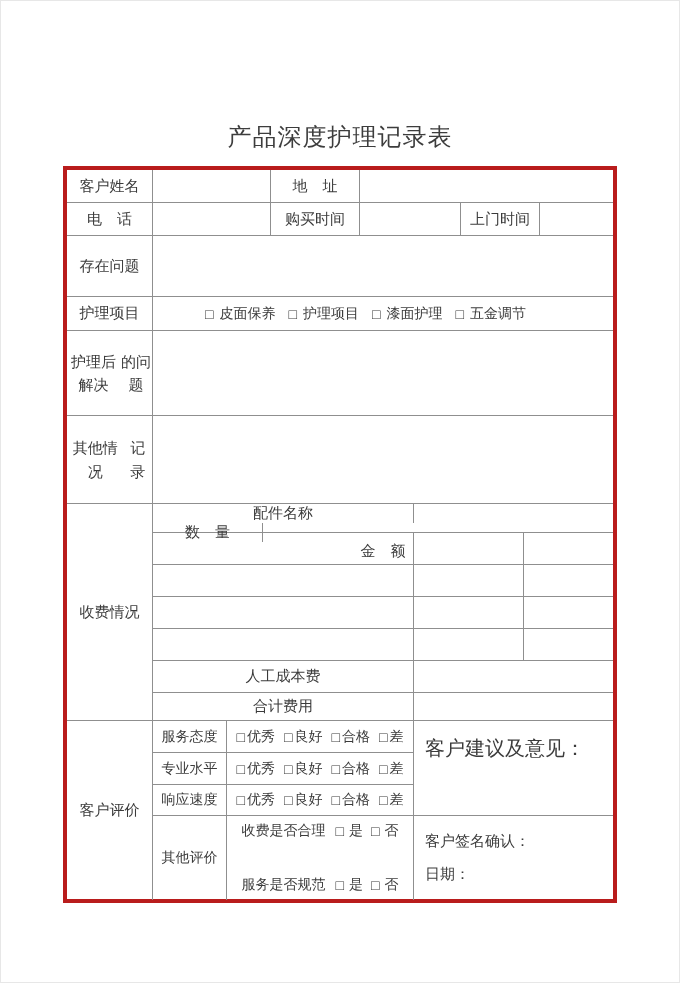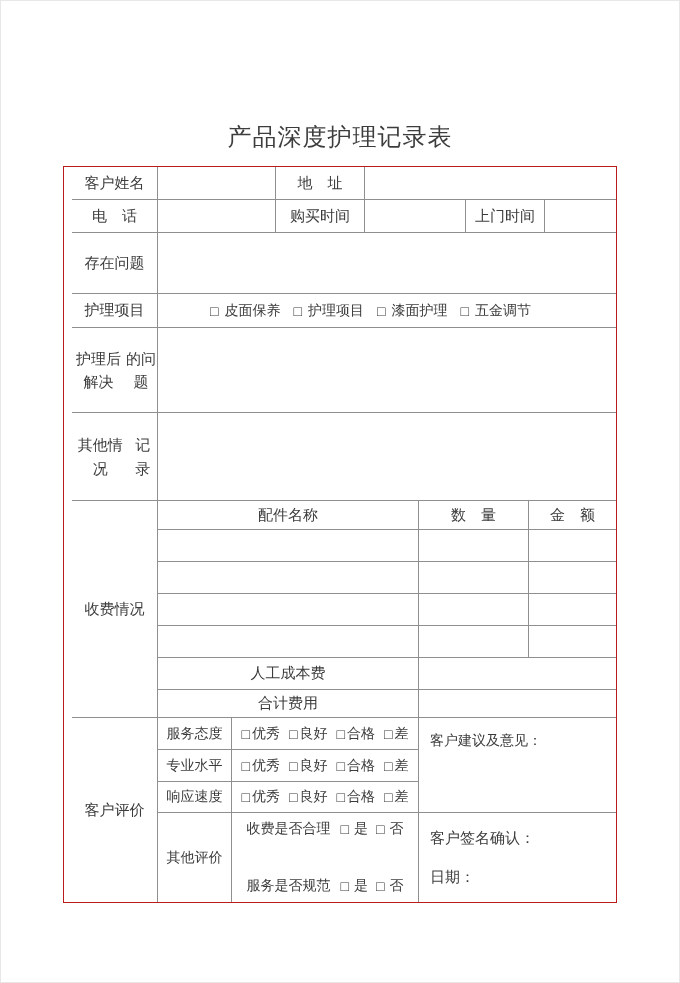--- a/index.html
+++ b/index.html
@@ -19,43 +19,42 @@
     text-align: center;
     font-size: 24px;
     font-weight: 400;
     letter-spacing: 1px;
     color: #3d3d3d;
   }
   .form {
     width: 554px;
     height: 737px;
     margin: 13px auto 0;
-    border: 1px solid #b91c1c;
+    border: 4px solid #b91c1c;
     display: flex;
     flex-direction: column;
-    padding-left: 8px;
   }
   .row { display: flex; border-bottom: 1px solid #8f8f8f; flex-shrink: 0; }
   .row.last { border-bottom: none; flex: 1; }
   .cell {
     border-right: 1px solid #8f8f8f;
     display: flex;
     align-items: center;
     justify-content: center;
     text-align: center;
   }
   .cell.no-br { border-right: none; }
   .fill { flex: 1; }
   .lbl { font-size: 15px; }
   .sub { font-size: 14px; }
   .two-line { flex-direction: row; line-height: 1.55; }
 
   .h33 { height: 33px; } .h61 { height: 61px; } .h34 { height: 34px; }
   .h85 { height: 85px; } .h88 { height: 88px; gap: 38px; } .h217 { height: 217px; }
-  .h29 { height: 29px; } .h32 { height: 32px; } .h31 { height: 31px; }
+  .h29 { height: 29px; flex-direction: column; } .h32 { height: 32px; } .h31 { height: 31px; }
 
   .w86 { width: 86px; } .w118 { width: 118px; } .w89 { width: 89px; }
   .w101 { width: 101px; } .w79 { width: 79px; }
   .w261 { width: 261px; } .w110 { width: 110px; } .w74 { width: 74px; }
 
   .options-cell {
     justify-content: flex-start;
     padding-left: 52px;
     gap: 13px;
   }
@@ -66,28 +65,28 @@
   .col { display: flex; flex-direction: column; flex: 1; }
   .g-row { display: flex; border-bottom: 1px solid #8f8f8f; flex-shrink: 0; }
   .g-row.last { border-bottom: none; flex: 1; }
 
   .h-mid { width: 261px; display: flex; flex-direction: column; border-right: 1px solid #8f8f8f; }
   .h-right { flex: 1; display: flex; flex-direction: column; }
   .hr-top {
     height: 95px;
     border-bottom: 1px solid #8f8f8f;
     padding: 14px 8px 0 11px;
-    font-size: 14px;
+    font-size: 20px;
   }
   .hr-bottom {
     flex: 1;
     display: flex;
     flex-direction: column;
     padding: 16px 8px 0 11px;
-    gap: 20px;
+    gap: 14px;
     font-size: 15px;
   }
   .rate-cell { gap: 9px; }
   .yn-cell { flex-direction: column; justify-content: space-around; padding: 6px 0; gap: 36px; }
   .yn-line { display: inline-flex; align-items: center; white-space: nowrap; }
   .yn-line .q { margin-right: 10px; }
   .yn-line .cb { margin-right: 5px; }
   .yn-line .yn { margin-right: 8px; }
   .yn-line .yn:last-child { margin-right: 0; }
 </style>

